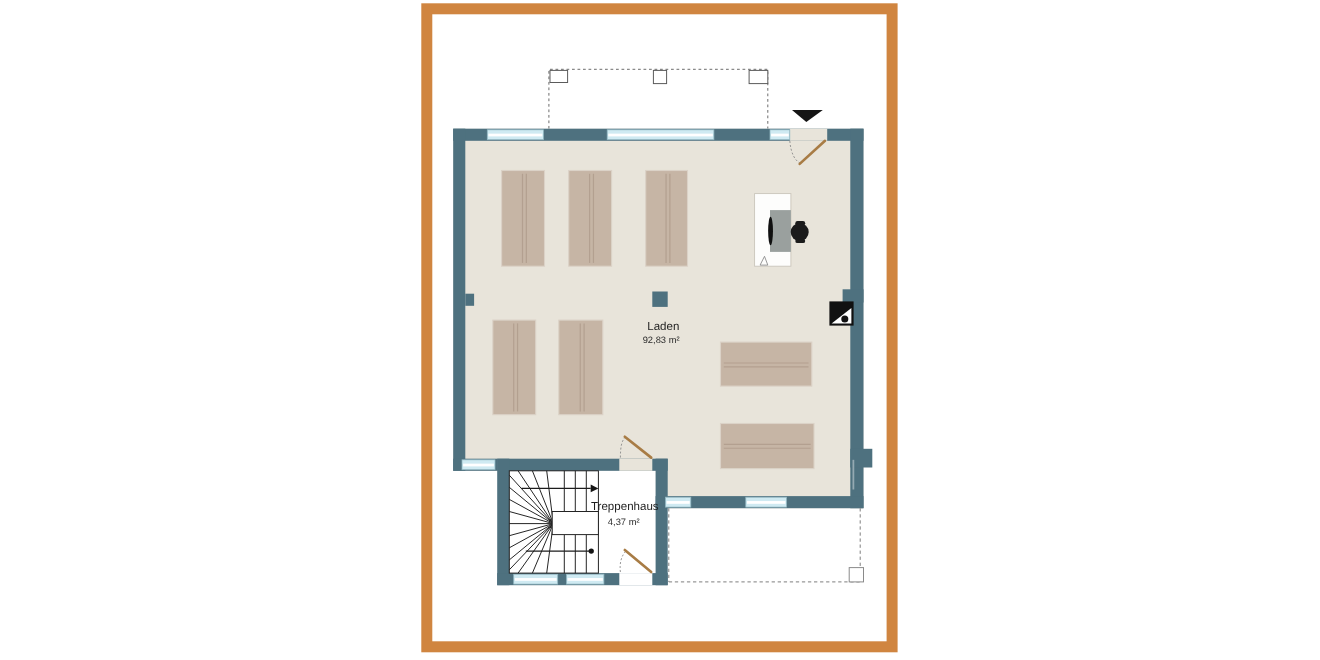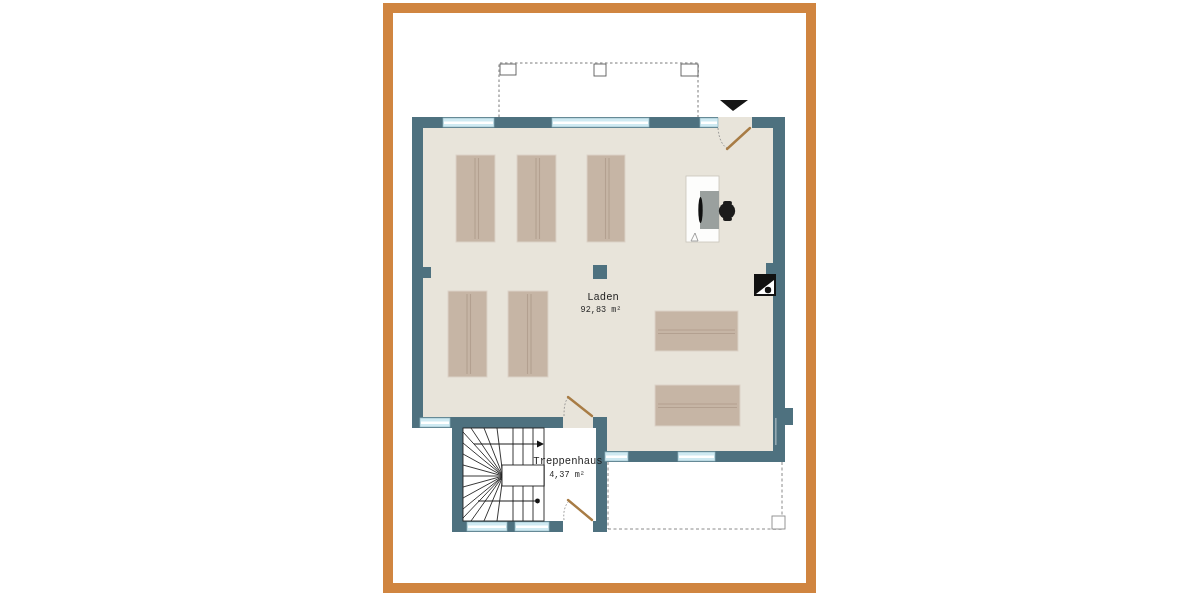--- a/index.html
+++ b/index.html
@@ -1,17 +1,17 @@
 <!DOCTYPE html>
 <html><head>
 <meta charset="utf-8">
 <style>
   html,body{margin:0;padding:0;background:#ffffff;}
   .stage{position:relative;width:1200px;height:600px;background:#fff;overflow:hidden;
-         font-family:Liberation Mono, monospace;}
+         font-family:Liberation Sans, sans-serif;}
   .frame{position:absolute;left:383px;top:3px;width:413px;height:570px;
          border:10px solid #d08540;background:#ffffff;}
   svg.plan{position:absolute;left:0;top:0;width:1200px;height:600px;}
 
   .wall{fill:#4e717f;}
   .floor{fill:#e8e4da;}
   .opening-floor{fill:#e8e4da;}
   .opening-white{fill:#ffffff;}
   .win{fill:#cfeaf2;stroke:#93b8c2;stroke-width:0.7;}
   .winband{fill:#ffffff;}

